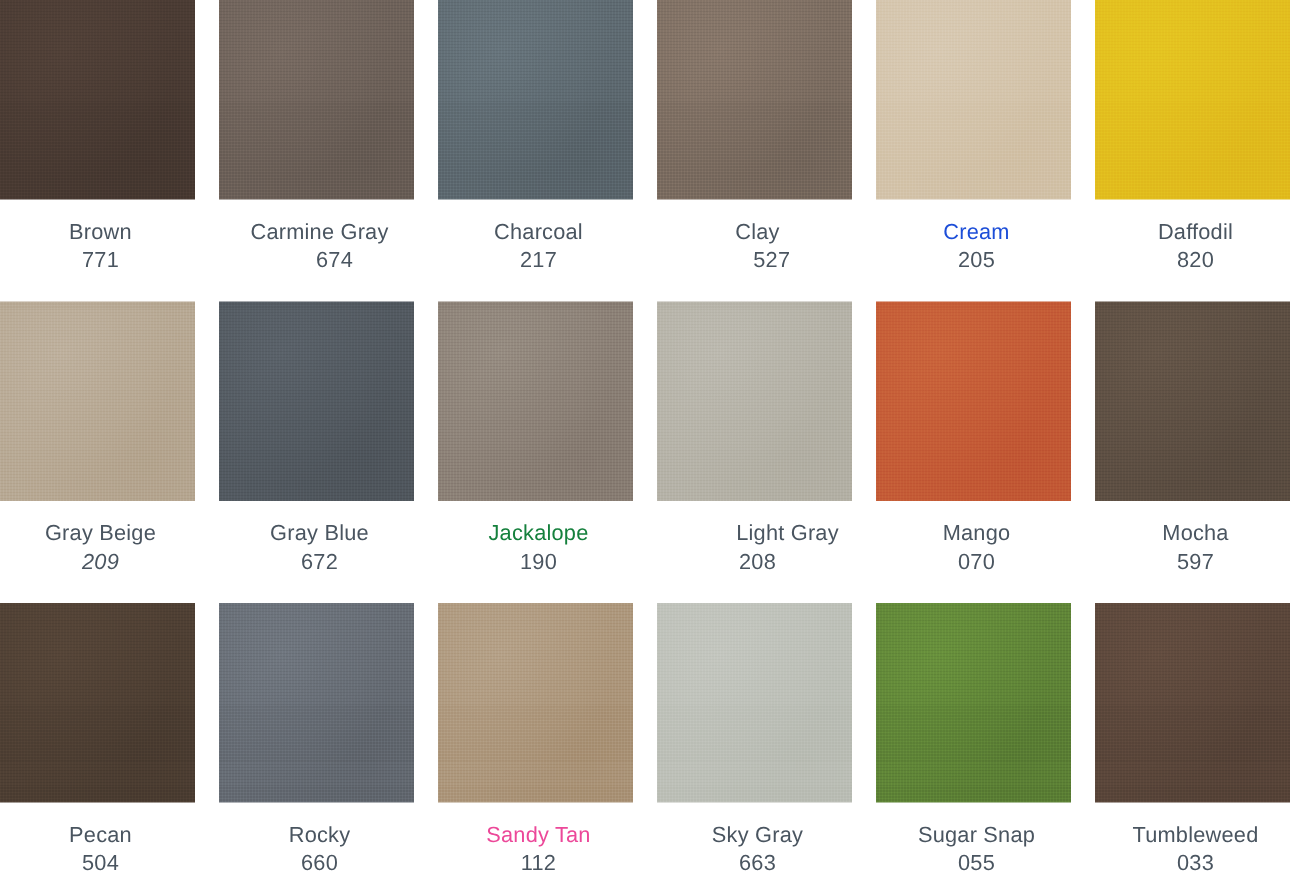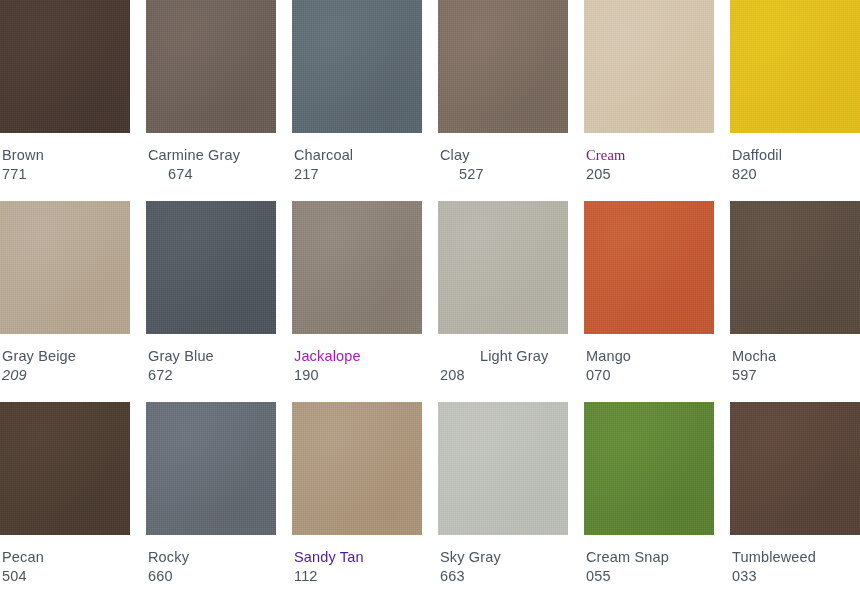--- a/index.html
+++ b/index.html
@@ -20,20 +20,21 @@
     grid-template-rows: repeat(3, 201px);
     column-gap: 16px;
     row-gap: 0px;
     padding: 0;
   }
 
   .swatch-card {
     width: 132px;
     display: flex;
     flex-direction: column;
+    text-align: center;
   }
 
   .swatch-chip {
     width: 130px;
     height: 133px;
     position: relative;
     overflow: hidden;
   }
 
   
@@ -99,21 +100,21 @@
     <div class="swatch-card">
       <div class="swatch-chip" style="background: rgb(124, 109, 97);"></div>
       <div class="swatch-meta">
         <span class="swatch-name" style="color: rgb(74, 85, 96);">Clay</span>
         <span class="swatch-code" style="color: rgb(74, 85, 96); margin-left: 19px;">527</span>
       </div>
     </div>
     <div class="swatch-card">
       <div class="swatch-chip" style="background: rgb(212, 196, 171);"></div>
       <div class="swatch-meta">
-        <span class="swatch-name" style="color: #701a75; font-family: Liberation Serif, serif;">Cream</span>
+        <span class="swatch-name" style="color: #1d4ed8;">Cream</span>
         <span class="swatch-code" style="color: rgb(74, 85, 96);">205</span>
       </div>
     </div>
     <div class="swatch-card">
       <div class="swatch-chip" style="background: rgb(226, 190, 30);"></div>
       <div class="swatch-meta">
         <span class="swatch-name" style="color: rgb(74, 85, 96);">Daffodil</span>
         <span class="swatch-code" style="color: rgb(74, 85, 96);">820</span>
       </div>
     </div>
@@ -127,21 +128,21 @@
     <div class="swatch-card">
       <div class="swatch-chip" style="background: rgb(82, 89, 96);"></div>
       <div class="swatch-meta">
         <span class="swatch-name" style="color: rgb(74, 85, 96);">Gray Blue</span>
         <span class="swatch-code" style="color: rgb(74, 85, 96);">672</span>
       </div>
     </div>
     <div class="swatch-card">
       <div class="swatch-chip" style="background: rgb(139, 128, 118);"></div>
       <div class="swatch-meta">
-        <span class="swatch-name" style="color: #a21caf;">Jackalope</span>
+        <span class="swatch-name" style="color: #15803d;">Jackalope</span>
         <span class="swatch-code" style="color: rgb(74, 85, 96);">190</span>
       </div>
     </div>
     <div class="swatch-card">
       <div class="swatch-chip" style="background: rgb(181, 178, 167);"></div>
       <div class="swatch-meta">
         <span class="swatch-name" style="color: rgb(74, 85, 96); margin-left: 40px;">Light Gray</span>
         <span class="swatch-code" style="color: rgb(74, 85, 96);">208</span>
       </div>
     </div>
@@ -169,35 +170,35 @@
     <div class="swatch-card">
       <div class="swatch-chip" style="background: rgb(102, 108, 116);"></div>
       <div class="swatch-meta">
         <span class="swatch-name" style="color: rgb(74, 85, 96);">Rocky</span>
         <span class="swatch-code" style="color: rgb(74, 85, 96);">660</span>
       </div>
     </div>
     <div class="swatch-card">
       <div class="swatch-chip" style="background: rgb(173, 151, 124);"></div>
       <div class="swatch-meta">
-        <span class="swatch-name" style="color: #4c1d95;">Sandy Tan</span>
+        <span class="swatch-name" style="color: #ec4899;">Sandy Tan</span>
         <span class="swatch-code" style="color: rgb(74, 85, 96);">112</span>
       </div>
     </div>
     <div class="swatch-card">
       <div class="swatch-chip" style="background: rgb(189, 192, 184);"></div>
       <div class="swatch-meta">
         <span class="swatch-name" style="color: rgb(74, 85, 96);">Sky Gray</span>
         <span class="swatch-code" style="color: rgb(74, 85, 96);">663</span>
       </div>
     </div>
     <div class="swatch-card">
       <div class="swatch-chip" style="background: rgb(95, 132, 55);"></div>
       <div class="swatch-meta">
-        <span class="swatch-name" style="color: rgb(74, 85, 96);">Cream Snap</span>
+        <span class="swatch-name" style="color: rgb(74, 85, 96);">Sugar Snap</span>
         <span class="swatch-code" style="color: rgb(74, 85, 96);">055</span>
       </div>
     </div>
     <div class="swatch-card">
       <div class="swatch-chip" style="background: rgb(90, 70, 58);"></div>
       <div class="swatch-meta">
         <span class="swatch-name" style="color: rgb(74, 85, 96);">Tumbleweed</span>
         <span class="swatch-code" style="color: rgb(74, 85, 96);">033</span>
       </div>
     </div>

